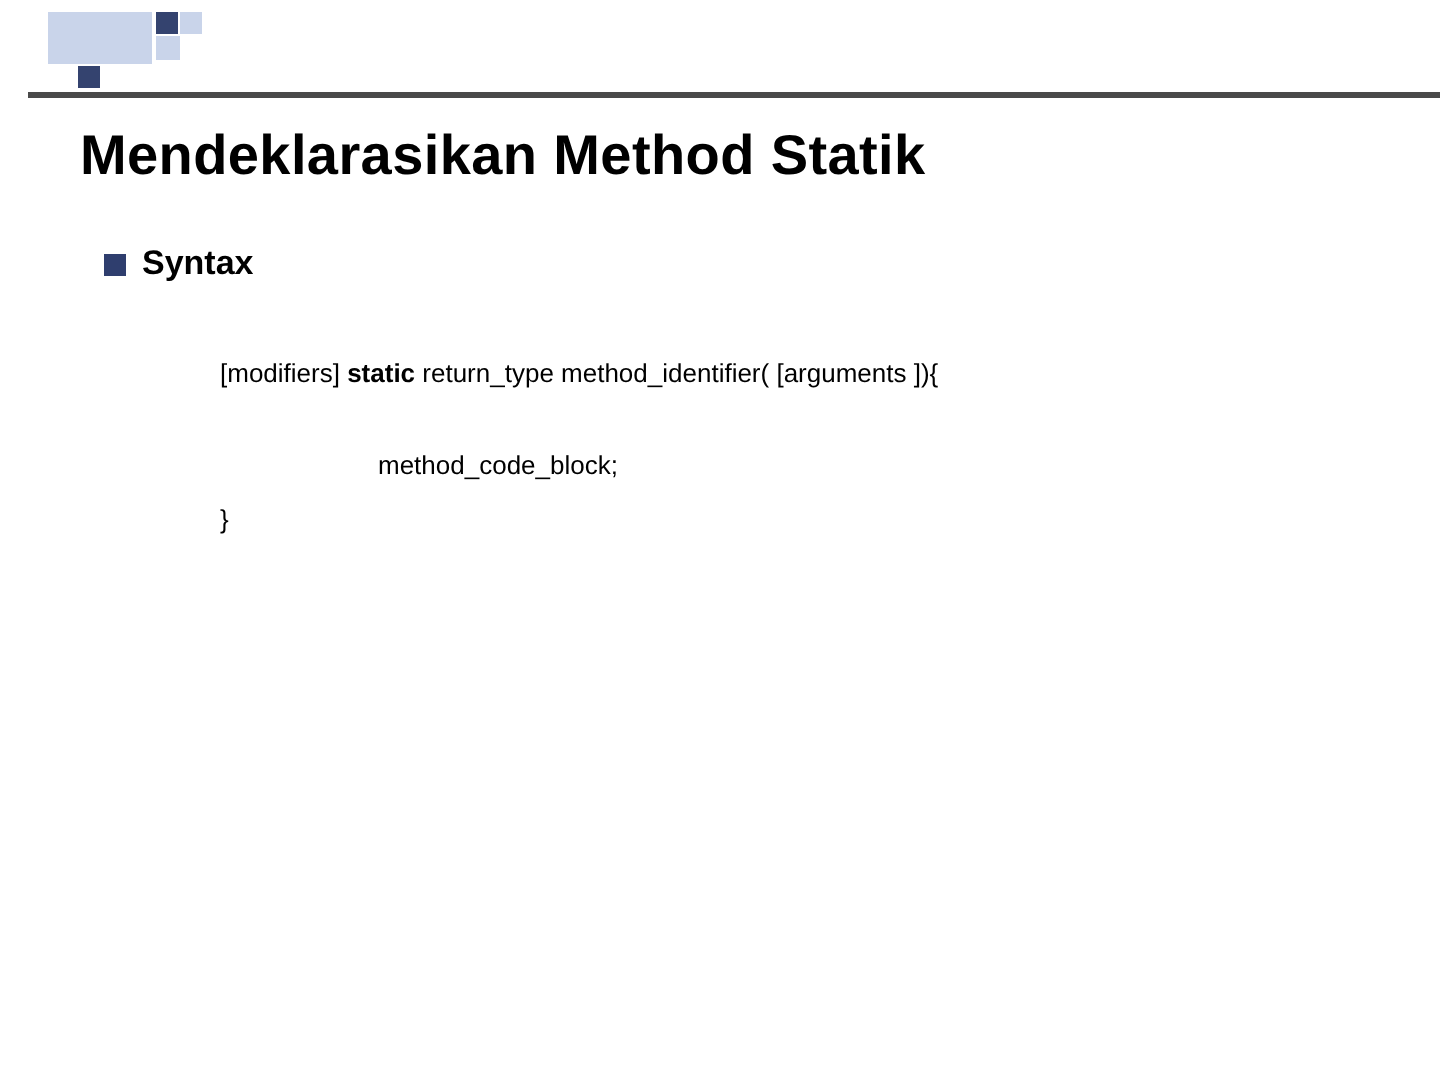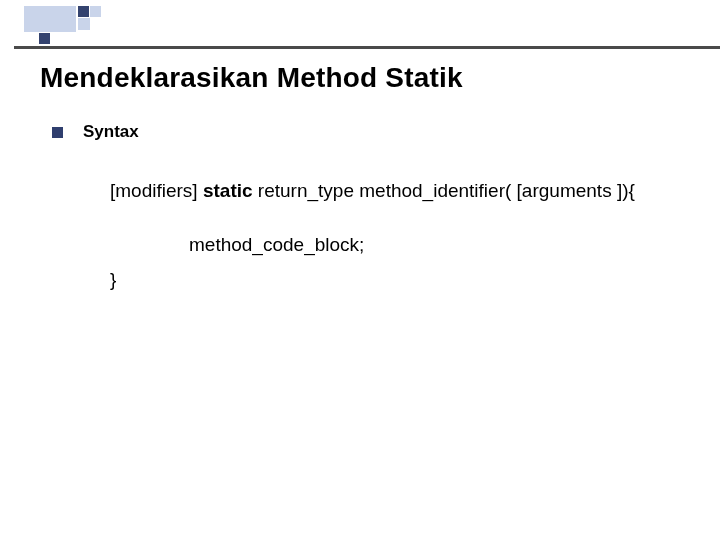--- a/index.html
+++ b/index.html
@@ -50,38 +50,38 @@
     font-weight: bold;
     letter-spacing: 0.2px;
   }
 
   .bullet-row {
     position: absolute;
     left: 52px;
     top: 122px;
     display: flex;
     align-items: center;
-    gap: 20px;
+    gap: 8px;
   }
   .bullet-square {
     width: 11px;
     height: 11px;
     background: #2f3e6e;
     flex: 0 0 auto;
   }
   .bullet-text {
     font-size: 17px;
     font-weight: bold;
   }
 
   .codeblock {
     position: absolute;
     left: 110px;
     top: 178px;
-    font-size: 19px;
+    font-size: 13px;
     line-height: 1.35;
     font-family: Verdana, Geneva, sans-serif;
   }
   .codeblock .line2 {
     margin-top: 28px;
     margin-left: 79px;
   }
   .codeblock .line3 {
     margin-top: 10px;
   }

